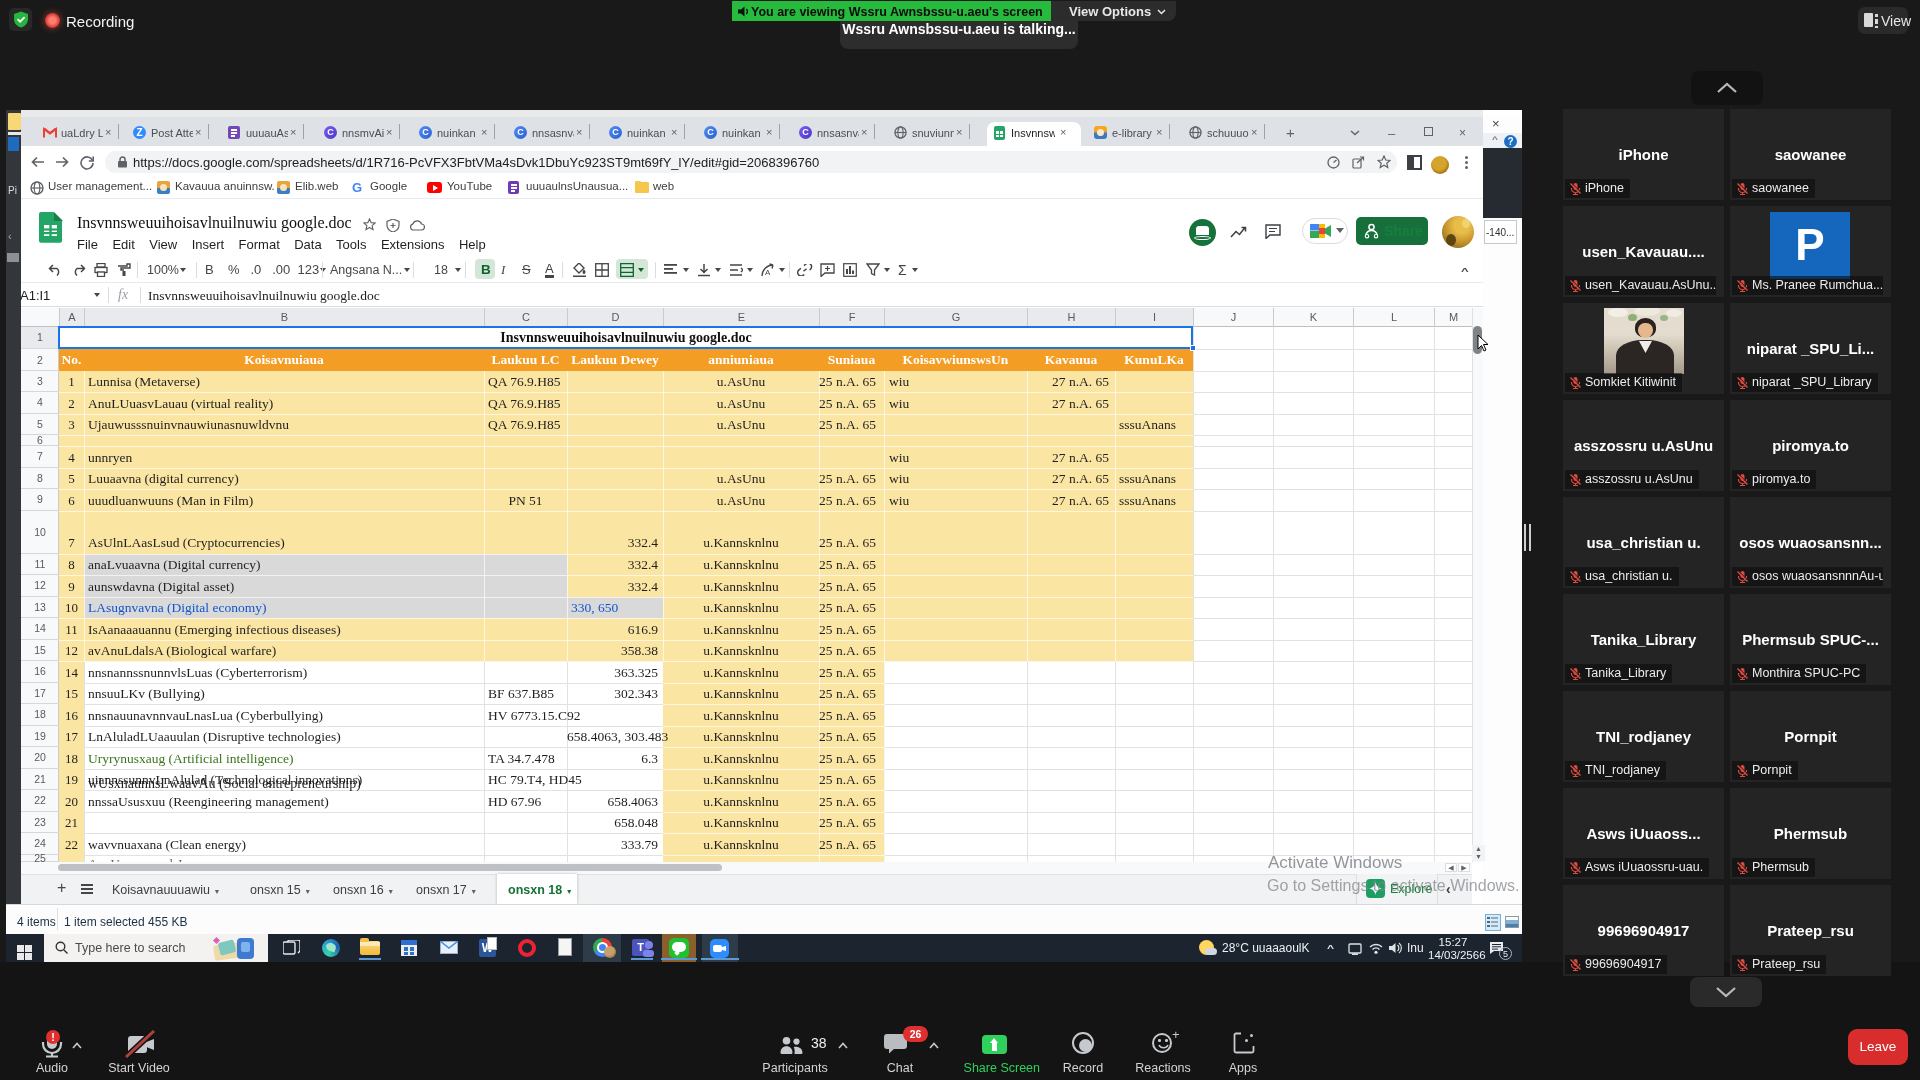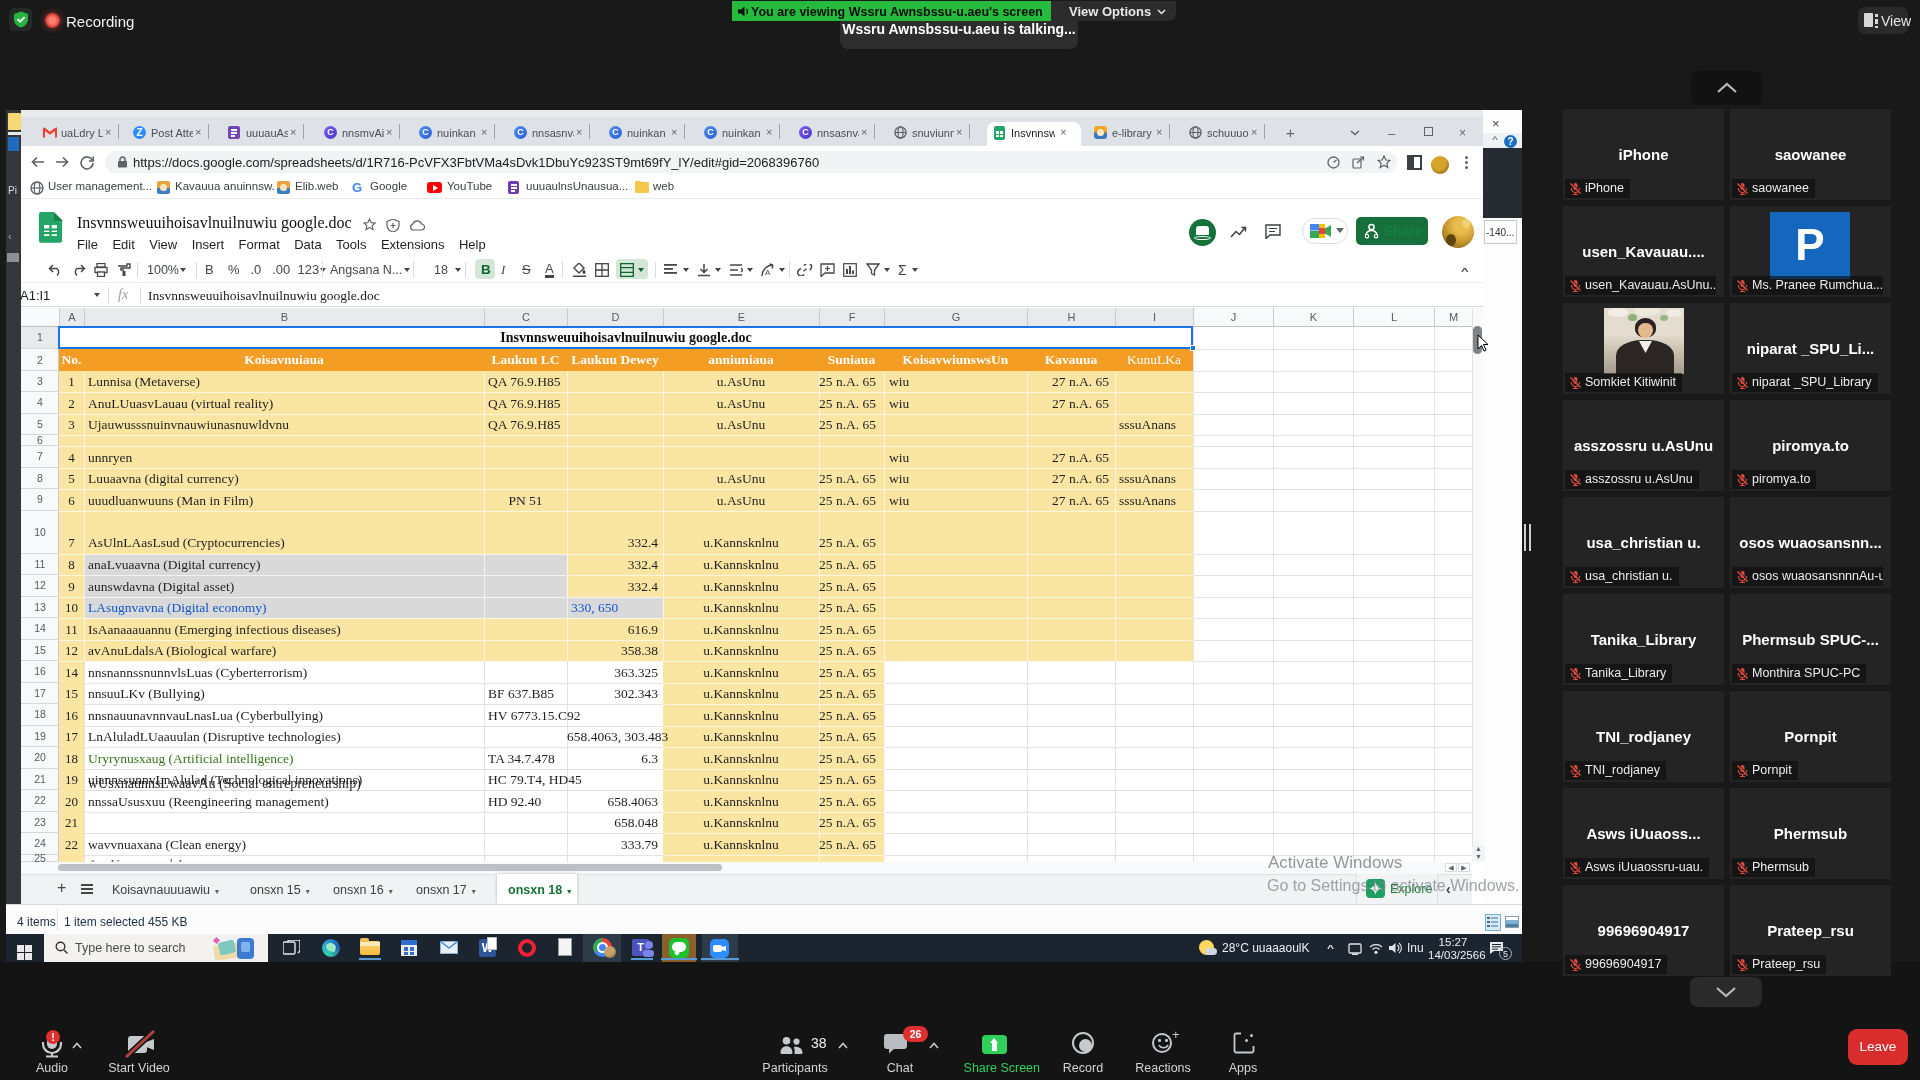--- a/index.html
+++ b/index.html
@@ -477,21 +477,21 @@
 <div class="abs" style="left:59px;top:327.0px;width:1134px;height:21.5px;background:#ffffff"></div>
 <div class="abs" style="left:59px;top:348.5px;width:1134px;height:22.0px;background:#f49d24"></div>
 <div class="abs serif" style="left:59px;top:351.5px;width:25px;text-align:center;font-size:13.5px;font-weight:bold;color:#fff">No.</div>
 <div class="abs serif" style="left:84px;top:351.5px;width:400px;text-align:center;font-size:13.5px;font-weight:bold;color:#fff">Koisavnuiaua</div>
 <div class="abs serif" style="left:484px;top:351.5px;width:83px;text-align:center;font-size:13.5px;font-weight:bold;color:#fff">Laukuu LC</div>
 <div class="abs serif" style="left:567px;top:351.5px;width:96px;text-align:center;font-size:13.5px;font-weight:bold;color:#fff">Laukuu Dewey</div>
 <div class="abs serif" style="left:663px;top:351.5px;width:156px;text-align:center;font-size:13.5px;font-weight:bold;color:#fff">anniuniaua</div>
 <div class="abs serif" style="left:819px;top:351.5px;width:65px;text-align:center;font-size:13.5px;font-weight:bold;color:#fff">Suniaua</div>
 <div class="abs serif" style="left:884px;top:351.5px;width:143px;text-align:center;font-size:13.5px;font-weight:bold;color:#fff">KoisavwiunswsUn</div>
 <div class="abs serif" style="left:1027px;top:351.5px;width:88px;text-align:center;font-size:13.5px;font-weight:bold;color:#fff">Kavauua</div>
-<div class="abs serif" style="left:1115px;top:351.5px;width:78px;text-align:center;font-size:13.5px;font-weight:normal;color:#fff">KunuLKa</div>
+<div class="abs serif" style="left:1115px;top:351.5px;width:78px;text-align:center;font-size:13.5px;font-weight:bold;color:#fff">KunuLKa</div>
 <div class="abs serif" style="left:59px;top:330.0px;width:1134px;text-align:center;font-size:14px;font-weight:bold;color:#111">Insvnnsweuuihoisavlnuilnuwiu google.doc</div>
 <div class="abs" style="left:58px;top:326.0px;width:1135px;height:22.5px;border:2px solid #1a73e8"></div>
 <div class="abs" style="left:1190px;top:344.5px;width:6px;height:6px;background:#1a73e8;border:1px solid #fff"></div>
 <div class="abs serif" style="left:59px;top:374.0px;width:25px;text-align:center;font-size:13px;color:#1f1f1f">1</div>
 <div class="abs serif" style="left:88px;top:374.0px;font-size:13.5px;color:#1f1f1f;white-space:nowrap">Lunnisa (Metaverse)</div>
 <div class="abs serif" style="left:488px;top:374.0px;font-size:13.5px;color:#1f1f1f;white-space:nowrap">QA 76.9.H85</div>
 <div class="abs serif" style="left:663px;top:374.0px;width:156px;text-align:center;font-size:13.5px;color:#1f1f1f">u.AsUnu</div>
 <div class="abs serif" style="left:819px;top:374.0px;font-size:13.5px;color:#1f1f1f;white-space:nowrap;width:57px;text-align:right">25 n.A. 65</div>
 <div class="abs serif" style="left:889px;top:374.0px;font-size:13.5px;color:#1f1f1f;white-space:nowrap">wiu</div>
 <div class="abs serif" style="left:1027px;top:374.0px;font-size:13.5px;color:#1f1f1f;white-space:nowrap;width:82px;text-align:right">27 n.A. 65</div>
@@ -584,21 +584,21 @@
 <div class="abs serif" style="left:567px;top:750.5px;font-size:13.5px;color:#1f1f1f;white-space:nowrap;width:91px;text-align:right">6.3</div>
 <div class="abs serif" style="left:663px;top:750.5px;width:156px;text-align:center;font-size:13.5px;color:#1f1f1f">u.Kannsknlnu</div>
 <div class="abs serif" style="left:819px;top:750.5px;font-size:13.5px;color:#1f1f1f;white-space:nowrap;width:57px;text-align:right">25 n.A. 65</div>
 <div class="abs serif" style="left:59px;top:772.0px;width:25px;text-align:center;font-size:13px;color:#1f1f1f">19</div>
 <div class="abs serif" style="left:88px;top:772.0px;font-size:13.5px;color:#1f1f1f;white-space:nowrap">uiannssunnvLnAlulad (Technological innovations)</div>
 <div class="abs serif" style="left:488px;top:772.0px;font-size:13.5px;color:#1f1f1f;white-space:nowrap">HC 79.T4, HD45</div>
 <div class="abs serif" style="left:663px;top:772.0px;width:156px;text-align:center;font-size:13.5px;color:#1f1f1f">u.Kannsknlnu</div>
 <div class="abs serif" style="left:819px;top:772.0px;font-size:13.5px;color:#1f1f1f;white-space:nowrap;width:57px;text-align:right">25 n.A. 65</div>
 <div class="abs serif" style="left:59px;top:793.5px;width:25px;text-align:center;font-size:13px;color:#1f1f1f">20</div>
 <div class="abs serif" style="left:88px;top:793.5px;font-size:13.5px;color:#1f1f1f;white-space:nowrap">nnssaUsusxuu (Reengineering management)</div>
-<div class="abs serif" style="left:488px;top:793.5px;font-size:13.5px;color:#1f1f1f;white-space:nowrap">HD 92.40</div>
+<div class="abs serif" style="left:488px;top:793.5px;font-size:13.5px;color:#1f1f1f;white-space:nowrap">HD 67.96</div>
 <div class="abs serif" style="left:567px;top:793.5px;font-size:13.5px;color:#1f1f1f;white-space:nowrap;width:91px;text-align:right">658.4063</div>
 <div class="abs serif" style="left:663px;top:793.5px;width:156px;text-align:center;font-size:13.5px;color:#1f1f1f">u.Kannsknlnu</div>
 <div class="abs serif" style="left:819px;top:793.5px;font-size:13.5px;color:#1f1f1f;white-space:nowrap;width:57px;text-align:right">25 n.A. 65</div>
 <div class="abs serif" style="left:59px;top:815.0px;width:25px;text-align:center;font-size:13px;color:#1f1f1f">21</div>
 <div class="abs serif" style="left:88px;top:776px;font-size:14px;color:#1f1f1f;white-space:nowrap">wUsxnaunnsLwaavAu (Social entrepreneurship)</div>
 <div class="abs serif" style="left:567px;top:815.0px;font-size:13.5px;color:#1f1f1f;white-space:nowrap;width:91px;text-align:right">658.048</div>
 <div class="abs serif" style="left:663px;top:815.0px;width:156px;text-align:center;font-size:13.5px;color:#1f1f1f">u.Kannsknlnu</div>
 <div class="abs serif" style="left:819px;top:815.0px;font-size:13.5px;color:#1f1f1f;white-space:nowrap;width:57px;text-align:right">25 n.A. 65</div>
 <div class="abs serif" style="left:59px;top:836.5px;width:25px;text-align:center;font-size:13px;color:#1f1f1f">22</div>
 <div class="abs serif" style="left:88px;top:836.5px;font-size:13.5px;color:#1f1f1f;white-space:nowrap">wavvnuaxana (Clean energy)</div>

